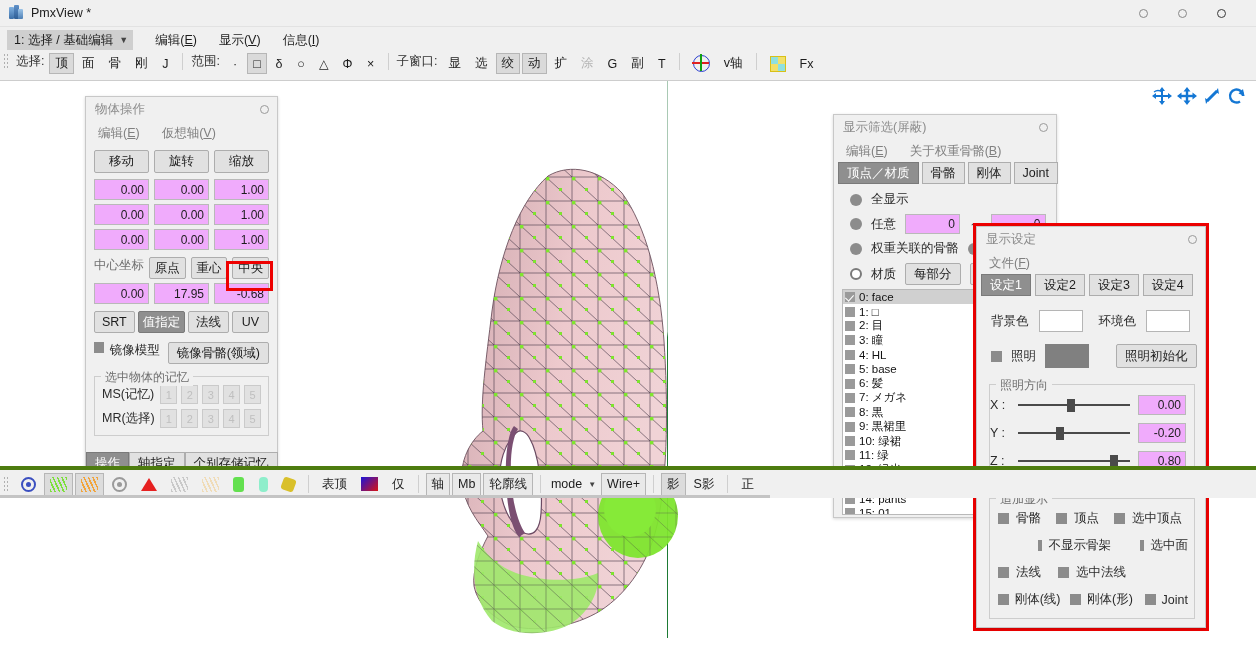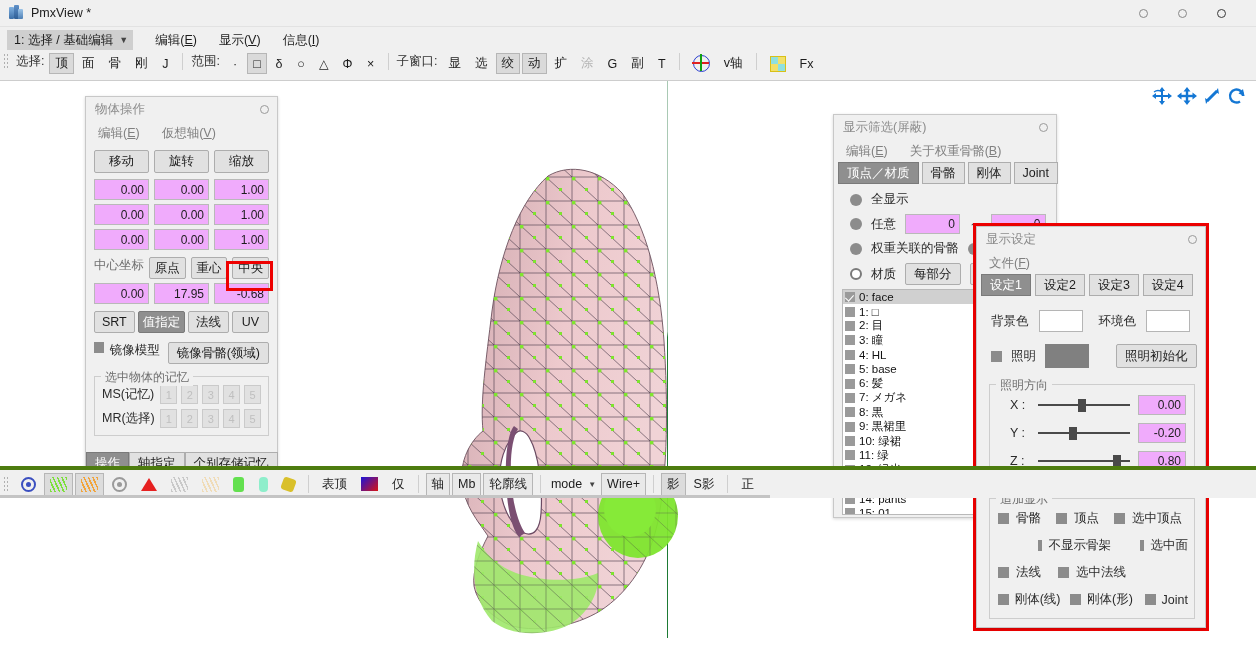--- a/index.html
+++ b/index.html
@@ -587,21 +587,21 @@
       <div class="swatch" style="width:44px;height:22px;"></div>
     </div>
 
     <div style="display:flex;align-items:center;padding:12px 8px 0 14px;gap:9px;">
       <span class="cbx"></span>
       <span class="lbl">照明</span>
       <div style="width:44px;height:24px;background:#808080;"></div>
       <div class="btn" style="margin-left:18px;height:24px;">照明初始化</div>
     </div>
 
-    <div class="fieldset" style="margin:16px 10px 0 12px;padding:8px 8px 8px 20px;">
+    <div class="fieldset" style="margin:16px 10px 0 12px;padding:8px 8px 8px 0;">
       <span class="legend">照明方向</span>
       <div style="display:flex;align-items:center;gap:8px;margin-top:2px;">
         <span class="lbl" style="width:20px;">X :</span>
         <div class="slider" style="flex:1;">
           <div class="track"></div>
             <div class="thumb" style="left:44%;"></div>
         </div>
         <div class="num" style="width:48px;">0.00</div>
       </div>
       <div style="display:flex;align-items:center;gap:8px;margin-top:8px;">

